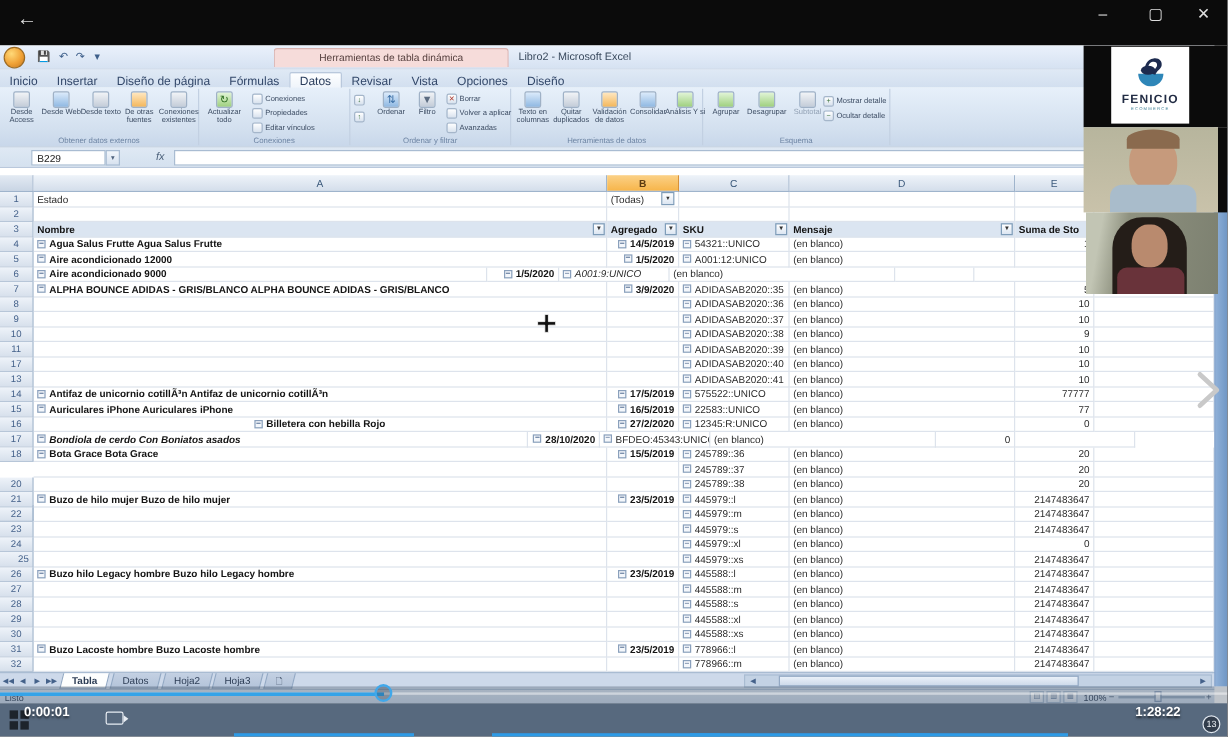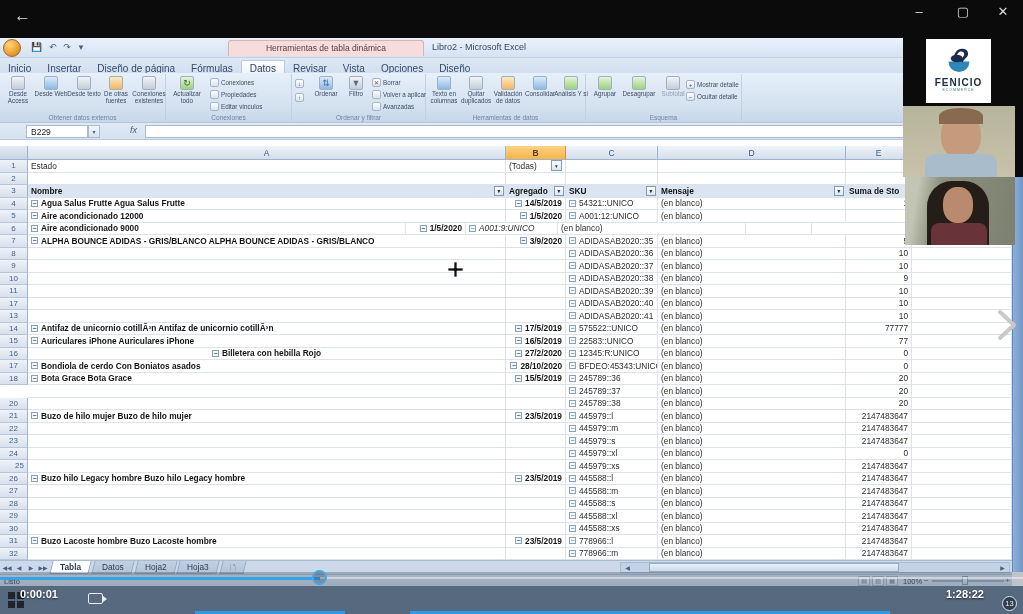--- a/index.html
+++ b/index.html
@@ -449,21 +449,21 @@
           <div class="c num" style="width: 28px; flex: 0 0 auto;">16</div>
           <div class="c bold" style="width: 478px; flex: 0 0 auto; justify-content: center;"><span class="collapse">−</span>Billetera con hebilla Rojo</div>
           <div class="c bold right" style="width: 60px; flex: 0 0 auto;"><span class="collapse">−</span>27/2/2020</div>
           <div class="c " style="width: 92px; flex: 0 0 auto;"><span class="collapse">−</span>12345:R:UNICO</div>
           <div class="c " style="width: 188px; flex: 0 0 auto;">(en blanco)</div>
           <div class="c right" style="width: 66px; flex: 0 0 auto;">0</div>
           <div class="c " style="width: 100px; flex: 0 0 auto;"></div>
         </div>
         <div class="grow">
           <div class="c num" style="width: 28px; flex: 0 0 auto;">17</div>
-          <div class="c bold" style="width: 478px; flex: 0 0 auto;"><span class="collapse">−</span>Bondiola de cerdo Con Boniatos asados</div>
+          <div class="c bold" style="width: 412px; flex: 0 0 auto; font-style: italic;"><span class="collapse">−</span>Bondiola de cerdo Con Boniatos asados</div>
           <div class="c bold right" style="width: 60px; flex: 0 0 auto;"><span class="collapse">−</span>28/10/2020</div>
           <div class="c " style="width: 92px; flex: 0 0 auto;"><span class="collapse">−</span>BFDEO:45343:UNICO</div>
           <div class="c " style="width: 188px; flex: 0 0 auto;">(en blanco)</div>
           <div class="c right" style="width: 66px; flex: 0 0 auto;">0</div>
           <div class="c " style="width: 100px; flex: 0 0 auto;"></div>
         </div>
         <div class="grow">
           <div class="c num" style="width: 28px; flex: 0 0 auto;">18</div>
           <div class="c bold" style="width: 478px; flex: 0 0 auto;"><span class="collapse">−</span>Bota Grace Bota Grace</div>
           <div class="c bold right" style="width: 60px; flex: 0 0 auto;"><span class="collapse">−</span>15/5/2019</div>

